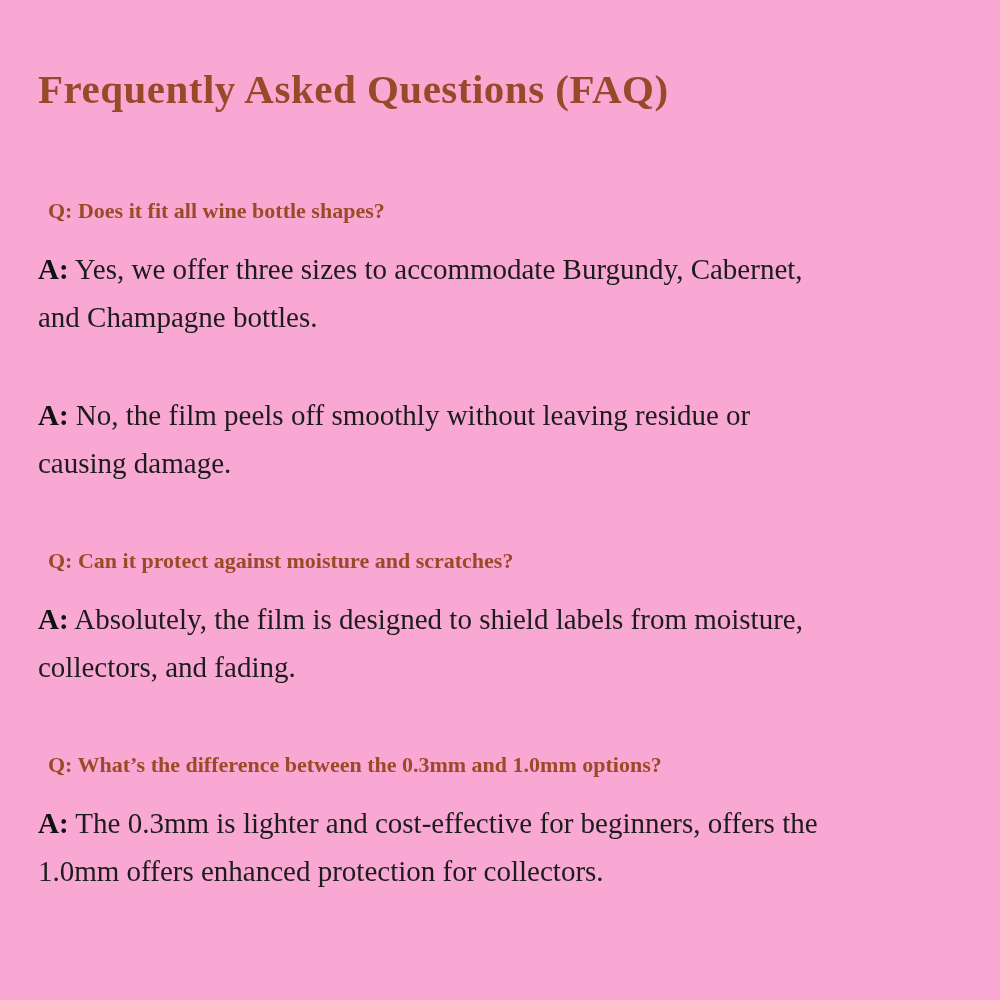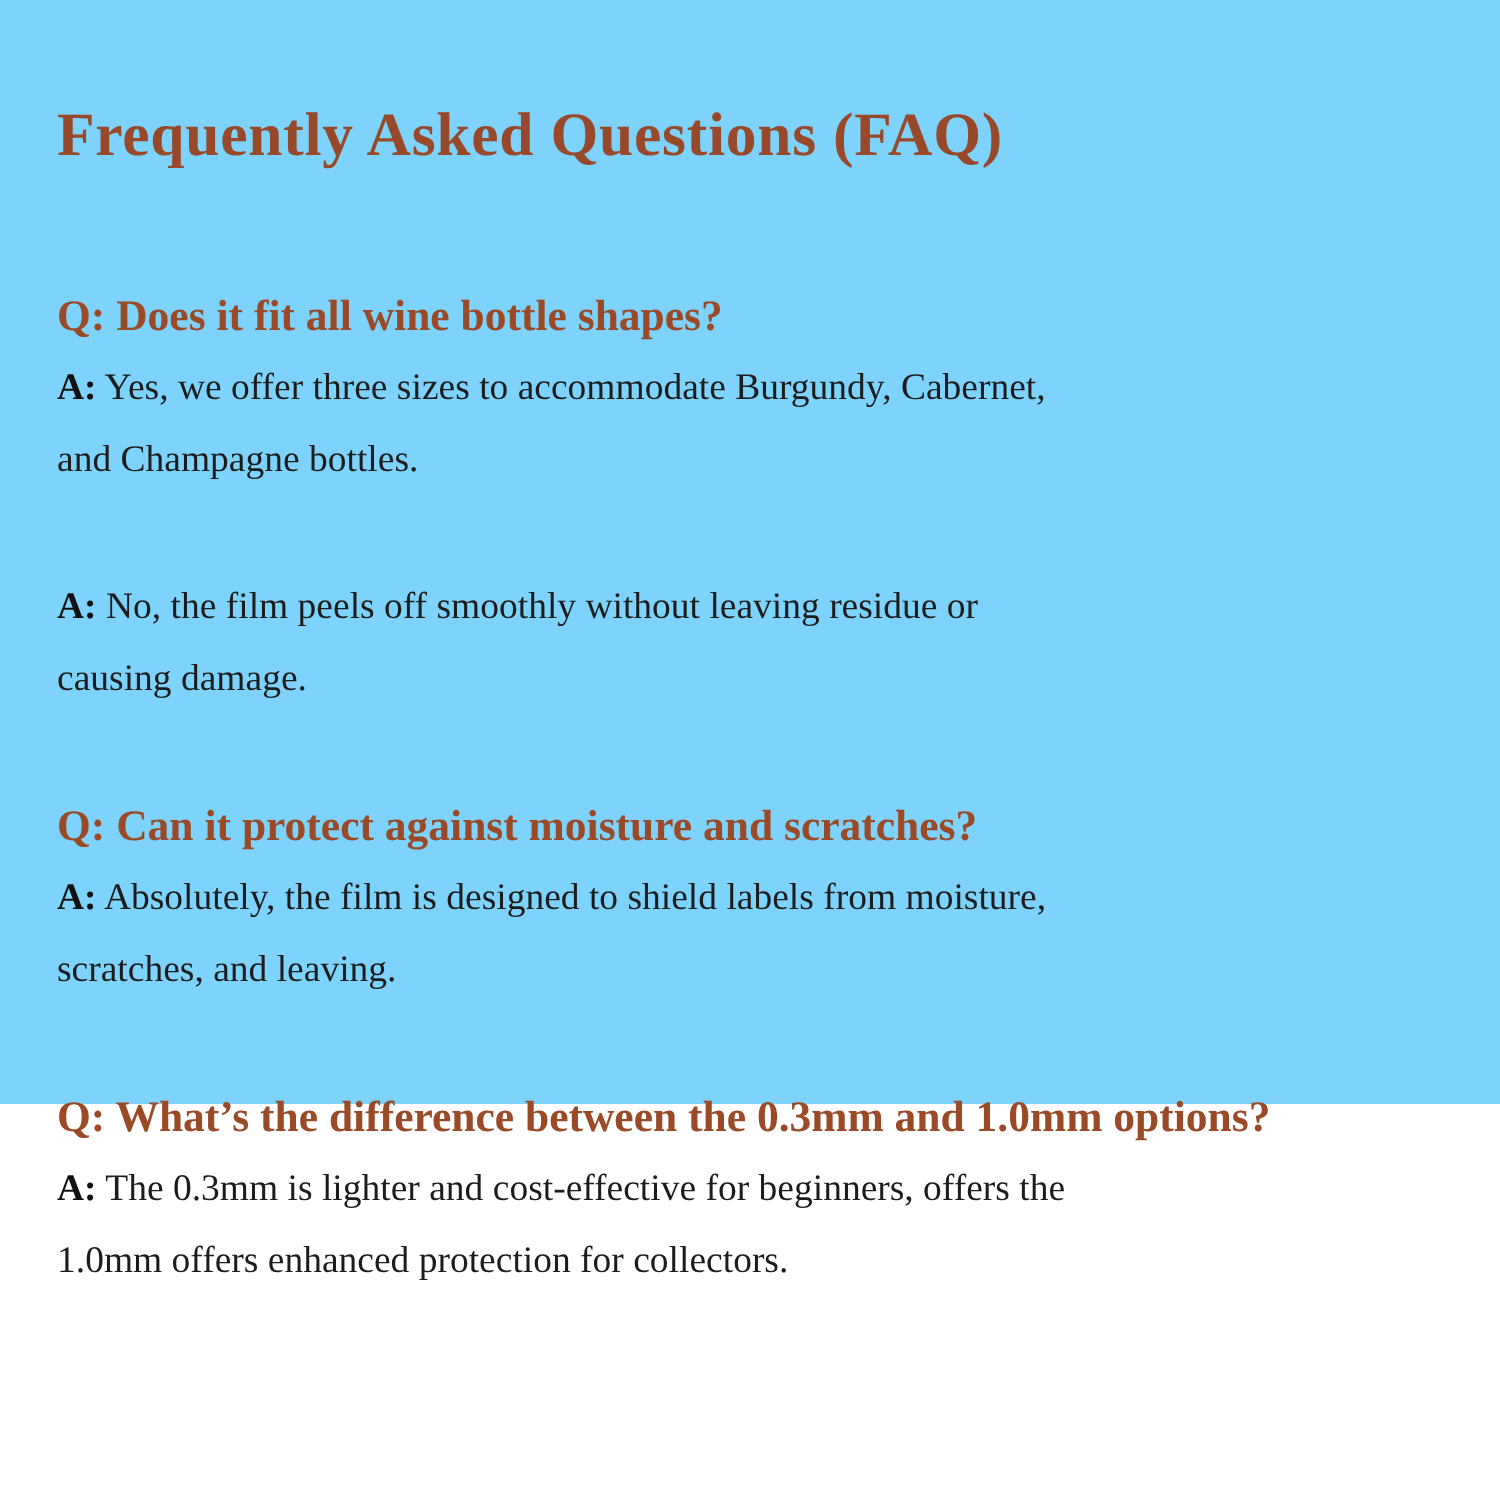--- a/index.html
+++ b/index.html
@@ -6,45 +6,45 @@
     margin: 0;
     padding: 0;
     background: #ffffff;
     width: 1000px;
     height: 1000px;
     overflow: hidden;
   }
   .page {
     box-sizing: border-box;
     width: 1000px;
-    height: 736px;
+    height: 1000px;
     padding: 66px 38px 0 38px;
     font-family: "Liberation Serif", "DejaVu Serif", serif;
-    background: #7dd3fc;
+    background: #f9a8d4;
   }
   .page-title {
     font-size: 41px;
     font-weight: 700;
     color: #98492a;
     line-height: 1.15;
     margin: 0 0 74px 0;
     letter-spacing: 0.5px;
   }
   .faq-item {
     margin: 0 0 50px 0;
   }
   .question {
-    font-size: 29px;
+    font-size: 22px;
     font-weight: 700;
     color: #9b4a28;
     line-height: 48px;
-    margin: 0;
+    margin: 10px;
   }
   .answer-line {
-    font-size: 25px;
+    font-size: 29px;
     font-weight: 400;
     color: #1c1c1c;
     line-height: 48px;
     margin: 0;
   }
   .answer-prefix {
     font-weight: 700;
     color: #111111;
   }
 </style>
@@ -62,21 +62,21 @@
   </div>
 
   <div class="faq-item">
     <p class="answer-line"><span class="answer-prefix">A:</span> <span>No, the film peels off smoothly without leaving residue or</span></p>
     <p class="answer-line">causing damage.</p>
   </div>
 
   <div class="faq-item">
     <p class="question">Q: Can it protect against moisture and scratches?</p>
     <p class="answer-line"><span class="answer-prefix">A:</span> <span>Absolutely, the film is designed to shield labels from moisture,</span></p>
-    <p class="answer-line">scratches, and leaving.</p>
+    <p class="answer-line">collectors, and fading.</p>
   </div>
 
   <div class="faq-item">
     <p class="question">Q: What’s the difference between the 0.3mm and 1.0mm options?</p>
     <p class="answer-line"><span class="answer-prefix">A:</span> <span>The 0.3mm is lighter and cost-effective for beginners, offers the</span></p>
     <p class="answer-line">1.0mm offers enhanced protection for collectors.</p>
   </div>
 
 </div>
 

